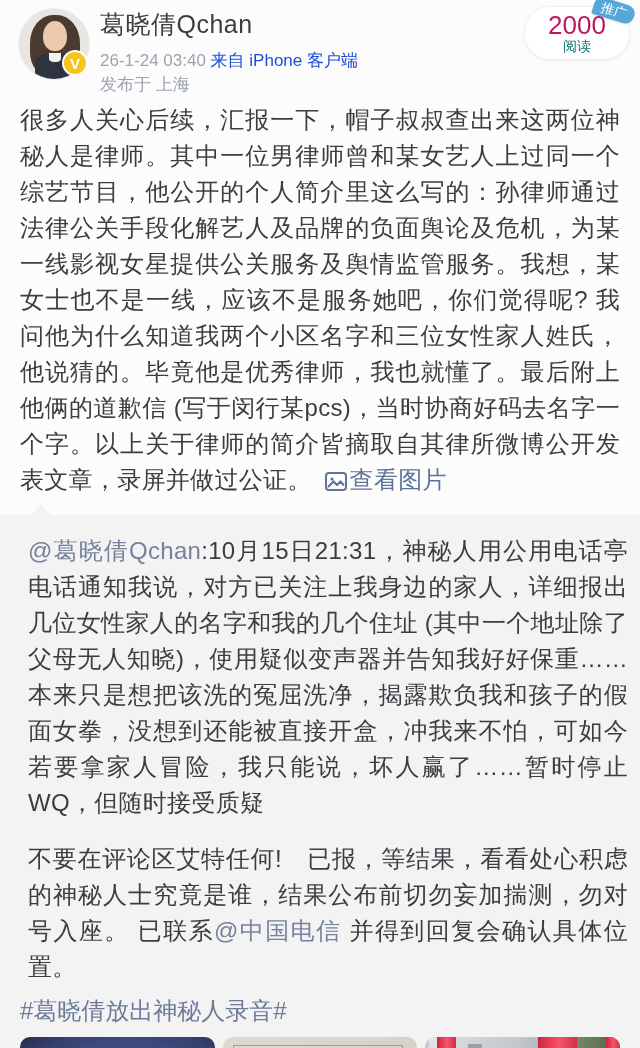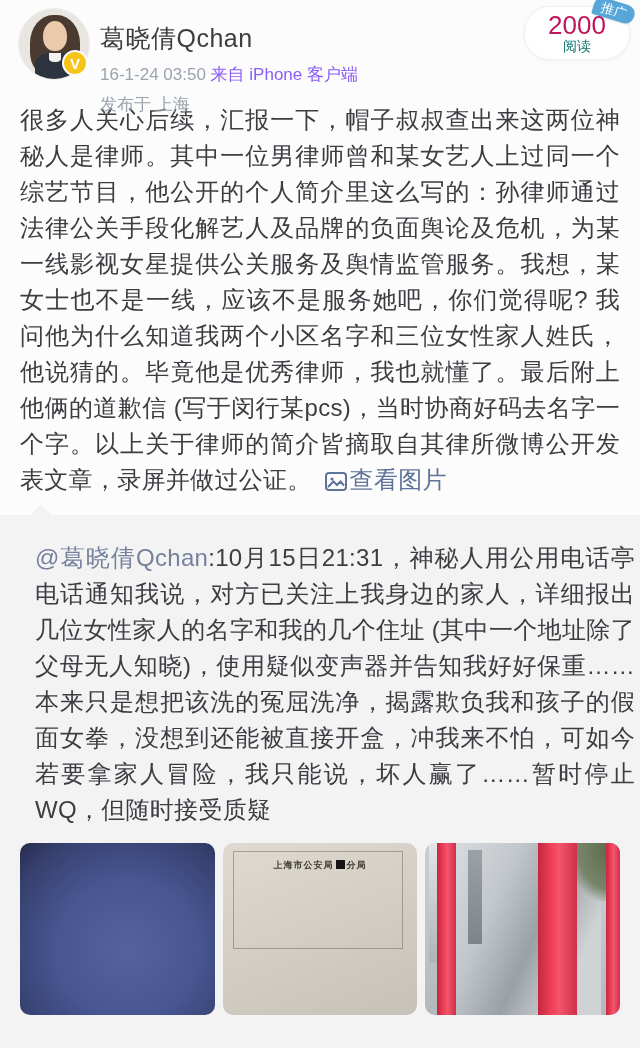--- a/index.html
+++ b/index.html
@@ -19,25 +19,25 @@
   }
   .avatar .hair{position:absolute;left:11px;top:6px;width:50px;height:62px;border-radius:46% 46% 40% 40%;background:#4a3a30;}
   .avatar .face{position:absolute;left:24px;top:12px;width:24px;height:30px;border-radius:50% 50% 46% 46%;background:#eac9ad;}
   .avatar .torso{position:absolute;left:16px;top:44px;width:40px;height:28px;border-radius:40% 40% 0 0;background:#2e3340;}
   .avatar .collar{position:absolute;left:30px;top:44px;width:12px;height:9px;background:#f4f2ef;border-radius:0 0 40% 40%;}
   .vbadge{
     position:absolute;left:62px;top:50px;width:26px;height:26px;border-radius:50%;
     background:#f6c51c;color:#fff;font-size:15px;font-weight:bold;
     display:flex;align-items:center;justify-content:center;border:2px solid #fdfdfd;box-sizing:border-box;z-index:3;
   }
-  .head-text{position:absolute;left:100px;top:22px;width:380px;}
+  .head-text{position:absolute;left:100px;top:8px;width:380px;}
   .username{font-size:25px;color:#3d3d40;font-weight:500;letter-spacing:.5px;}
   .meta-line{margin-top:8px;font-size:17px;color:#9aa3ae;}
-  .meta-line .src{color:#8b5cf6;}
-  .loc-line{margin-top:7px;font-size:17px;color:#9aa3ae;}
+  .meta-line .src{color:#1d4ed8;}
+  .loc-line{margin-top:1px;font-size:17px;color:#9aa3ae;}
 
   .read-badge{
     position:absolute;right:10px;top:6px;width:104px;height:52px;
     background:#ffffff;border:1px solid #f0f0f0;border-radius:26px;
     box-shadow:0 1px 4px rgba(0,0,0,.05);
     display:flex;flex-direction:column;align-items:center;justify-content:center;
   }
   .read-count{font-size:26px;color:#be185d;line-height:26px;}
   .read-label{font-size:14px;color:#0f766e;line-height:16px;}
   .promo-ribbon{
@@ -60,21 +60,21 @@
   .quote{
     position:relative;margin-top:14px;background:#f3f3f4;
     padding:10px 20px 20px 20px;min-height:560px;box-sizing:border-box;
   }
   .quote:before{
     content:"";position:absolute;left:30px;top:-11px;
     border-left:11px solid transparent;border-right:11px solid transparent;
     border-bottom:12px solid #f3f3f4;
   }
   .qpara{
-    margin:15px;width:600px;font-size:24px;line-height:36px;color:#3b3d41;
+    margin:8px;width:600px;font-size:24px;line-height:36px;color:#3b3d41;
     text-align:justify;letter-spacing:.3px;
   }
   .qpara.second{margin-top:20px;}
   .mention{color:#76829c;}
   .hashtag{margin:0;margin-top:2px;font-size:24px;line-height:36px;color:#6d7b99;}
 
   
   .thumbs{display:flex;gap:8px;margin-top:8px;}
   .thumb{flex:1;height:172px;border-radius:10px;position:relative;overflow:hidden;}
   .t1{background:radial-gradient(ellipse at 55% 62%,#54639f 0%,#475590 48%,#36406e 82%,#272c4c 100%);}
@@ -100,21 +100,21 @@
       <div class="hair"></div>
       <div class="face"></div>
       <div class="torso"></div>
       <div class="collar"></div>
     </div>
     <div class="vbadge">V</div>
 
     <div class="head-text">
       <div class="username">葛晓倩Qchan</div>
       <div class="meta-line">
-        <span>16-1-24 03:50</span>
+        <span>26-1-24 03:40</span>
         <span class="src">来自 iPhone 客户端</span>
       </div>
       <div class="loc-line">发布于 上海</div>
     </div>
 
     <div class="read-badge">
       <div class="promo-ribbon">推广</div>
       <div class="read-count">2000</div>
       <div class="read-label">阅读</div>
     </div>
@@ -129,21 +129,23 @@
           <circle cx="7" cy="7" r="1.6" fill="#5e7399"></circle>
           <path d="M3 15 L8.5 9.5 L12 13 L15.5 9.5 L19 13.5" stroke="#5e7399" stroke-width="2" fill="none"></path>
         </svg>
       </span><span>查看图片</span>
     </a>
   </div>
 
   <div class="quote">
     <p class="qpara"><span class="mention">@葛晓倩Qchan</span><span>:10月15日21:31，神秘人用公用电话亭电话通知我说，对方已关注上我身边的家人，详细报出几位女性家人的名字和我的几个住址 (其中一个地址除了父母无人知晓)，使用疑似变声器并告知我好好保重……本来只是想把该洗的冤屈洗净，揭露欺负我和孩子的假面女拳，没想到还能被直接开盒，冲我来不怕，可如今若要拿家人冒险，我只能说，坏人赢了……暂时停止 WQ，但随时接受质疑</span></p>
 
+    <p class="qpara second"><span>不要在评论区艾特任何!　已报，等结果，看看处心积虑的神秘人士究竟是谁，结果公布前切勿妄加揣测，勿对号入座。 已联系</span><span class="mention">@中国电信</span><span> 并得到回复会确认具体位置。</span></p>
 
+    <p class="hashtag">#葛晓倩放出神秘人录音#</p>
 
     <div class="thumbs">
 
       <div class="thumb t1"></div>
 
       <div class="thumb t2">
         <div class="doc-frame"></div>
         <div class="doc-title1"><span>上海市公安局</span><span class="doc-sq"></span><span>分局</span></div>
 
       </div>

